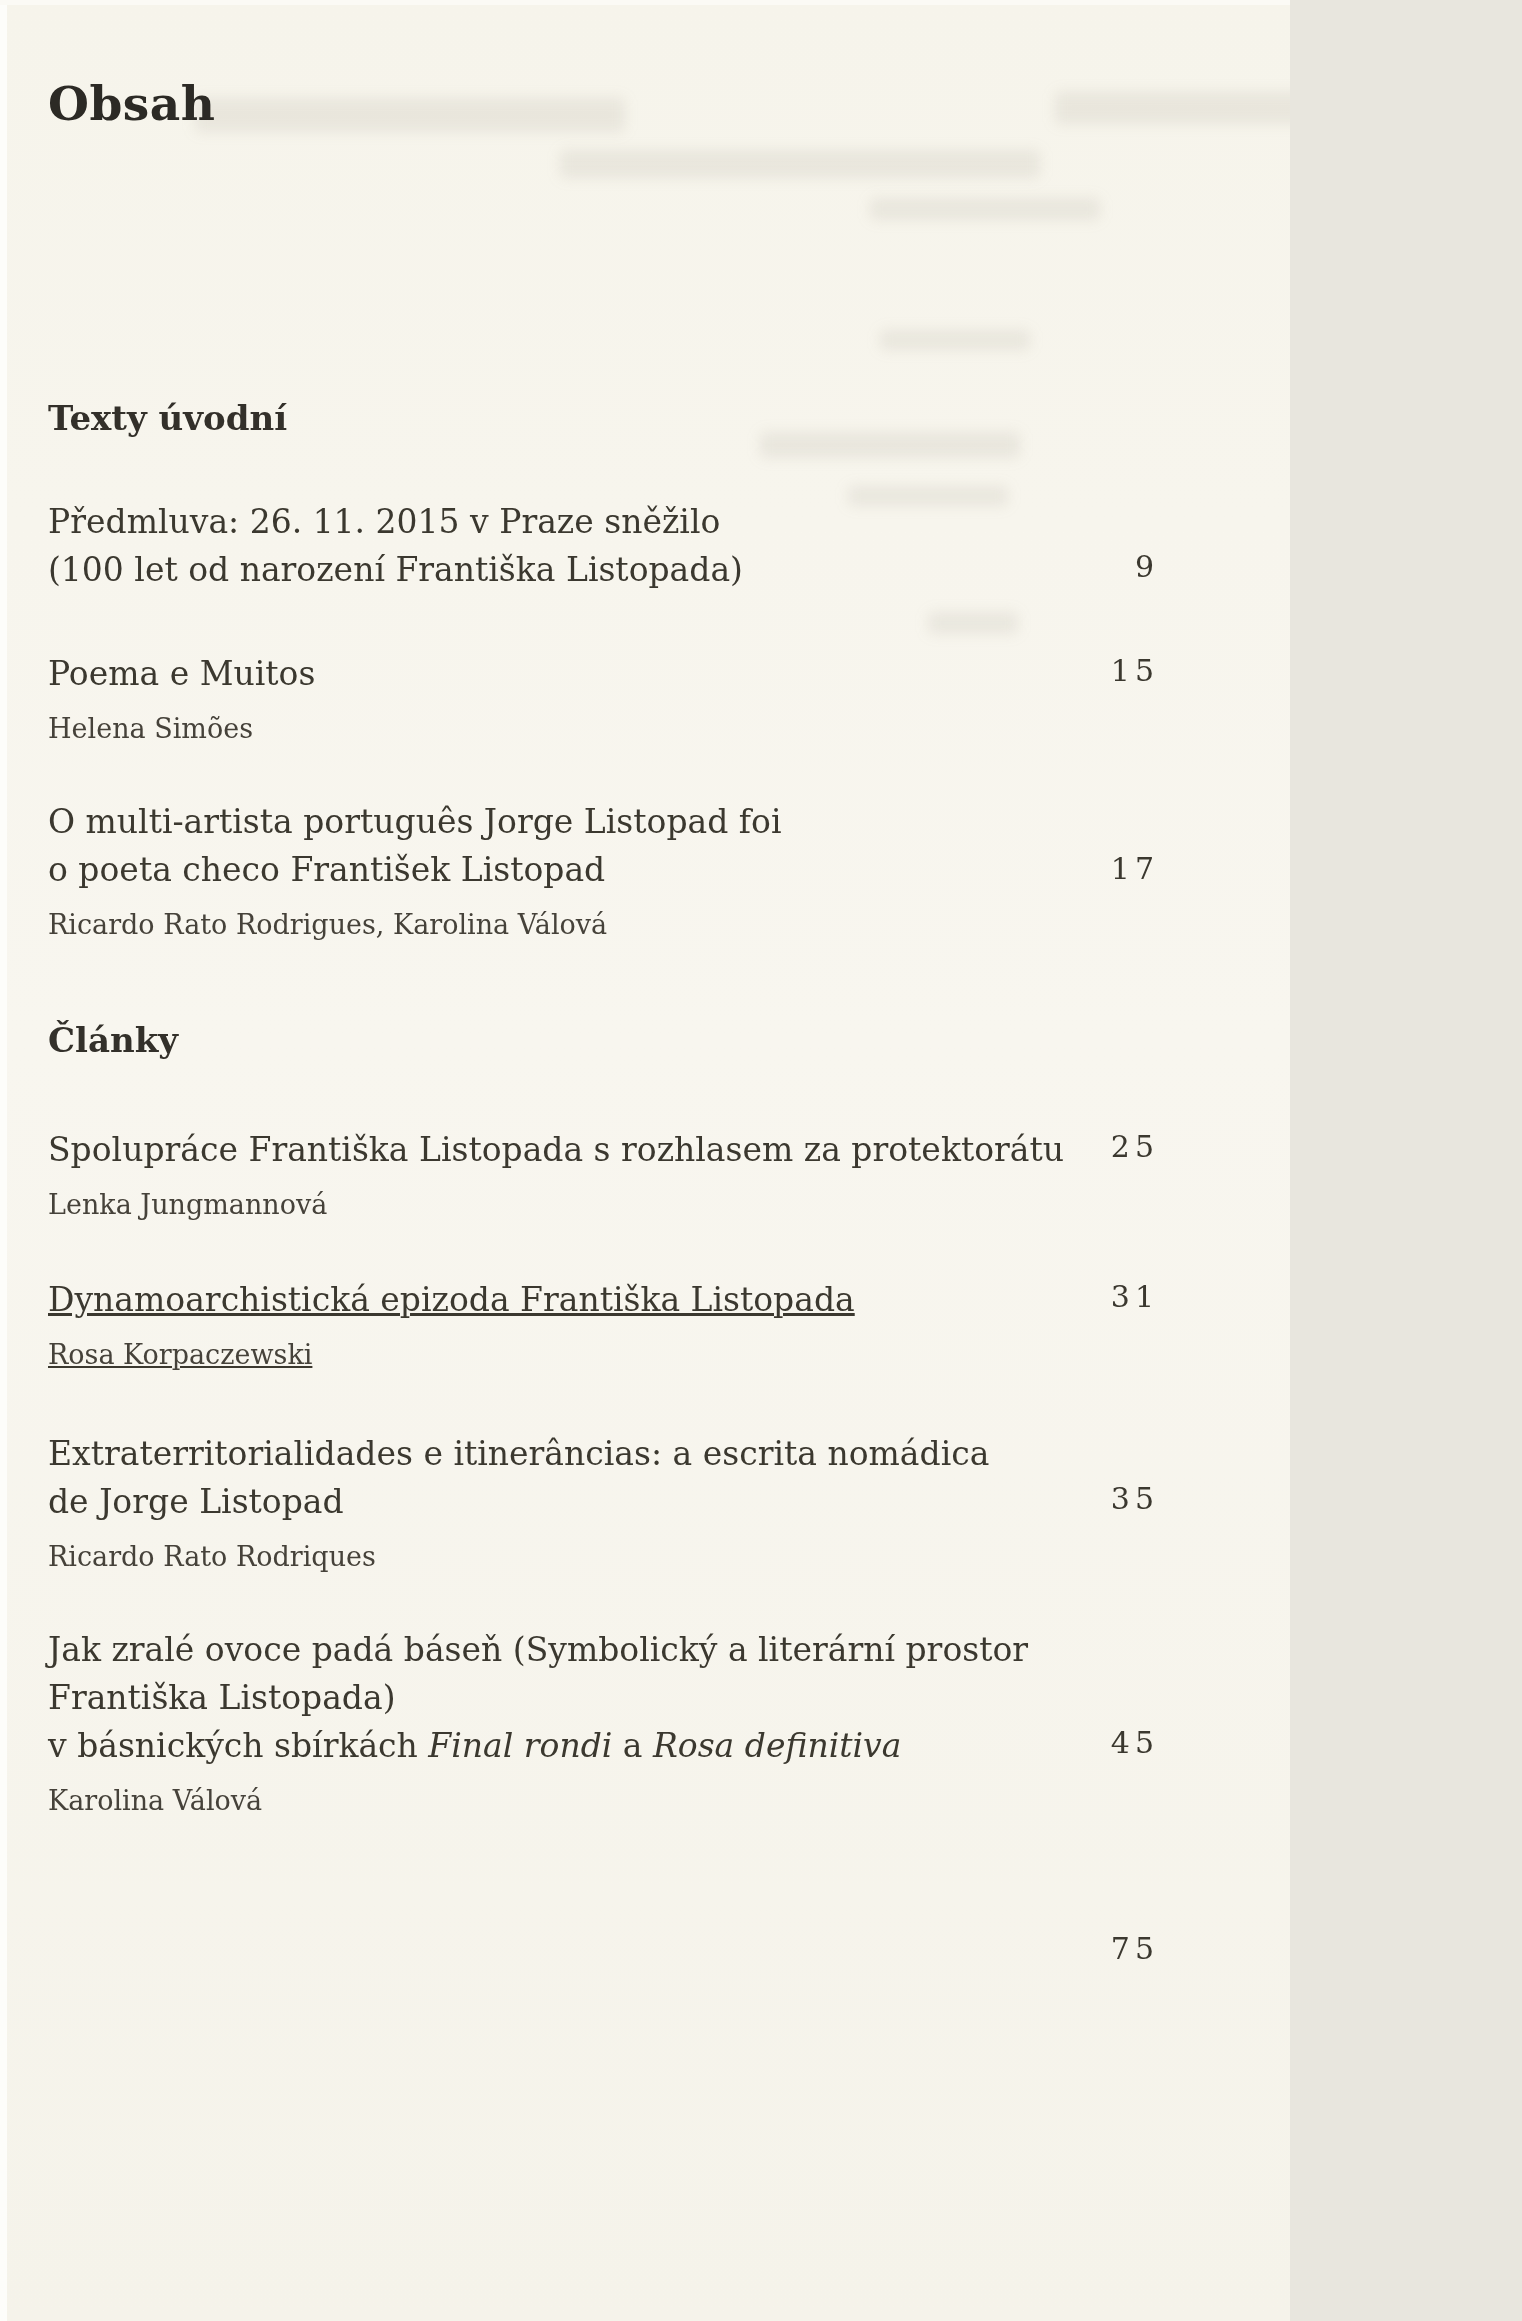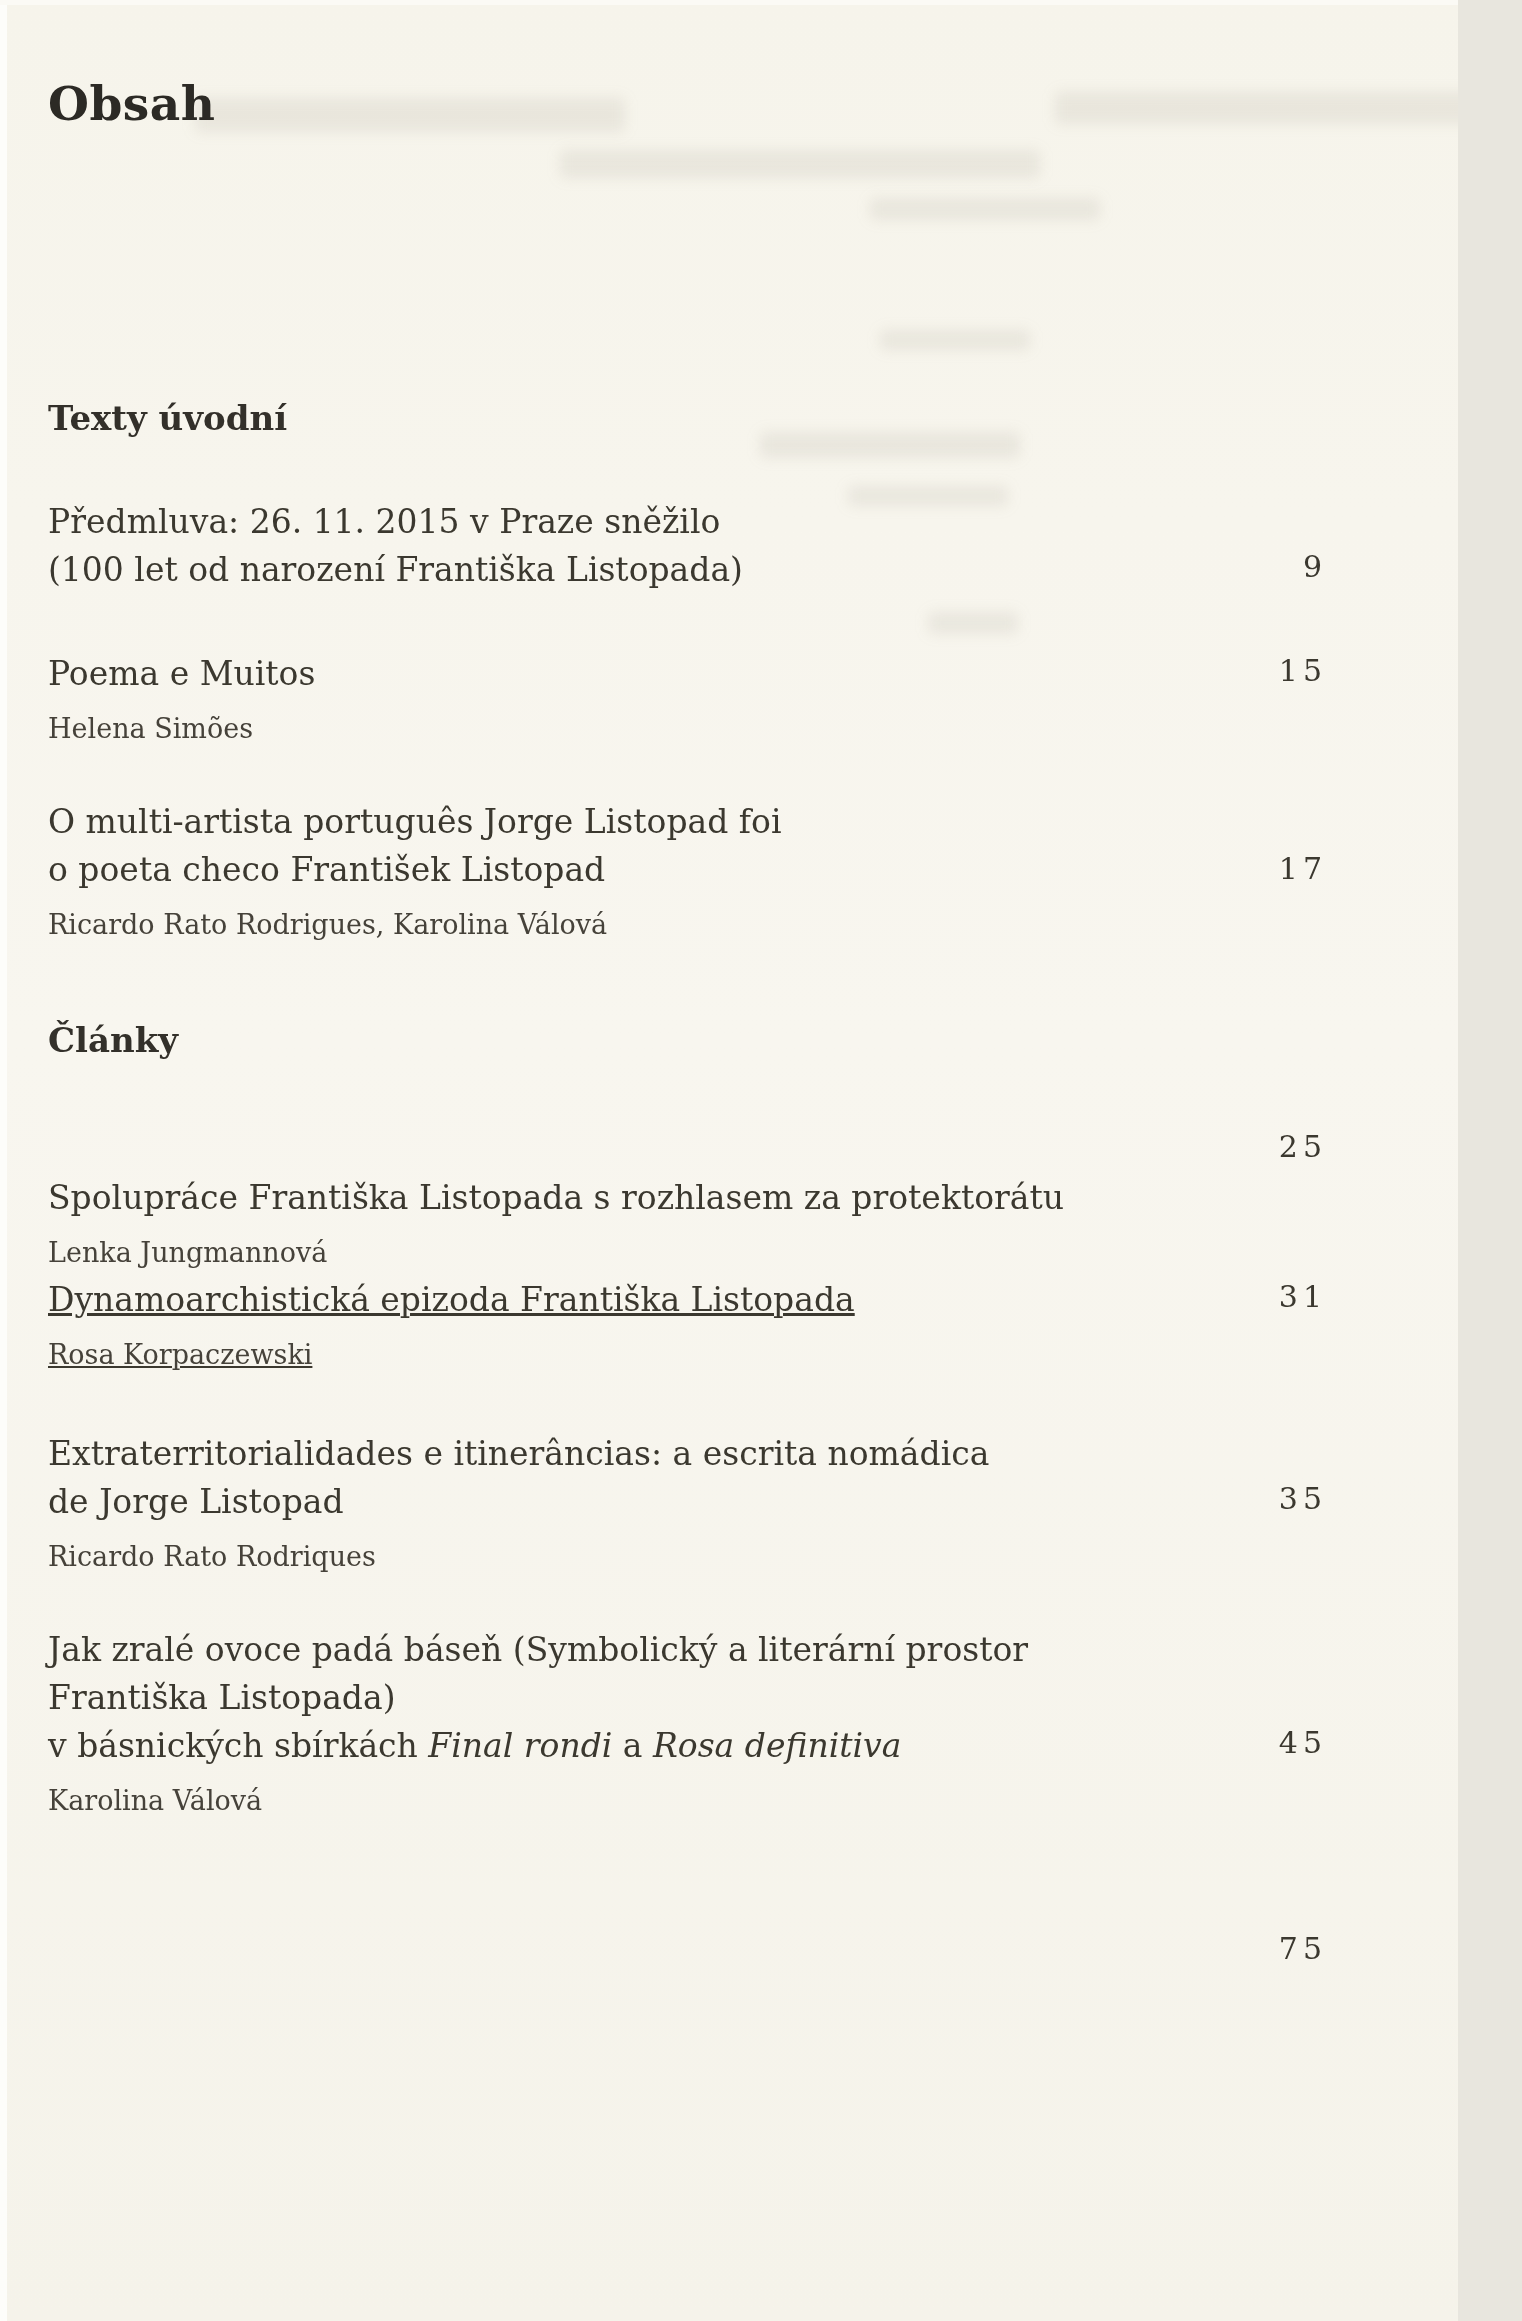--- a/index.html
+++ b/index.html
@@ -1,18 +1,18 @@
 <!DOCTYPE html>
 <html lang="cs"><head>
 <meta charset="utf-8">
 <style>
   html,body{margin:0;padding:0;background:#e8e6de;}
   .page{
     position:relative;
-    width:1458px;height:2321px;
+    width:1290px;height:2321px;
     background:linear-gradient(180deg,#f6f4eb 0%,#f8f6ef 45%,#f5f3ea 100%);
     font-family:"DejaVu Serif","Liberation Serif",serif;
     color:#3b382f;
     overflow:hidden;
   }
   .edge-left{position:absolute;left:0;top:0;width:7px;height:100%;background:#fdfdfa;}
   .edge-top{position:absolute;left:0;top:0;width:100%;height:5px;background:#fbfaf5;}
   .book-title{
     position:absolute;left:48px;top:76px;
     font-size:47px;font-weight:bold;color:#2c2a25;letter-spacing:0.5px;
@@ -69,21 +69,21 @@
 
   <div class="entry" style="top:798px;">
     <div class="entry-line">O multi-artista português Jorge Listopad foi</div>
     <div class="entry-line">o poeta checo František Listopad</div>
     <div class="entry-authors">Ricardo Rato Rodrigues, Karolina Válová</div>
   </div>
   <div class="pagenum" style="top:851px;">17</div>
 
   <div class="section-heading" style="top:1020px;">Články</div>
 
-  <div class="entry" style="top:1174px;">
+  <div class="entry" style="top:1126px;">
     <div class="entry-line">Spolupráce Františka Listopada s rozhlasem za protektorátu</div>
     <div class="entry-authors">Lenka Jungmannová</div>
   </div>
   <div class="pagenum" style="top:1129px;">25</div>
 
   <div class="entry" style="top:1276px;text-decoration:underline;">
     <div class="entry-line">Dynamoarchistická epizoda Františka Listopada</div>
     <div class="entry-authors">Rosa Korpaczewski</div>
   </div>
   <div class="pagenum" style="top:1279px;">31</div>

